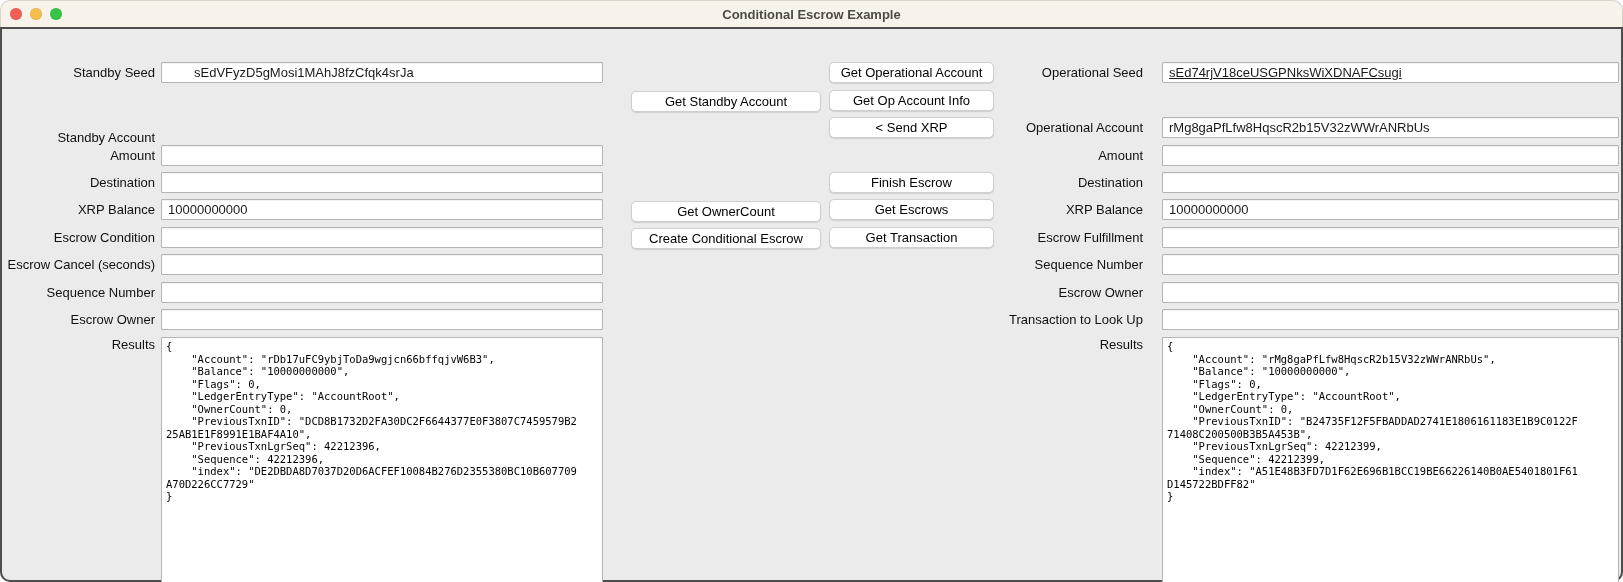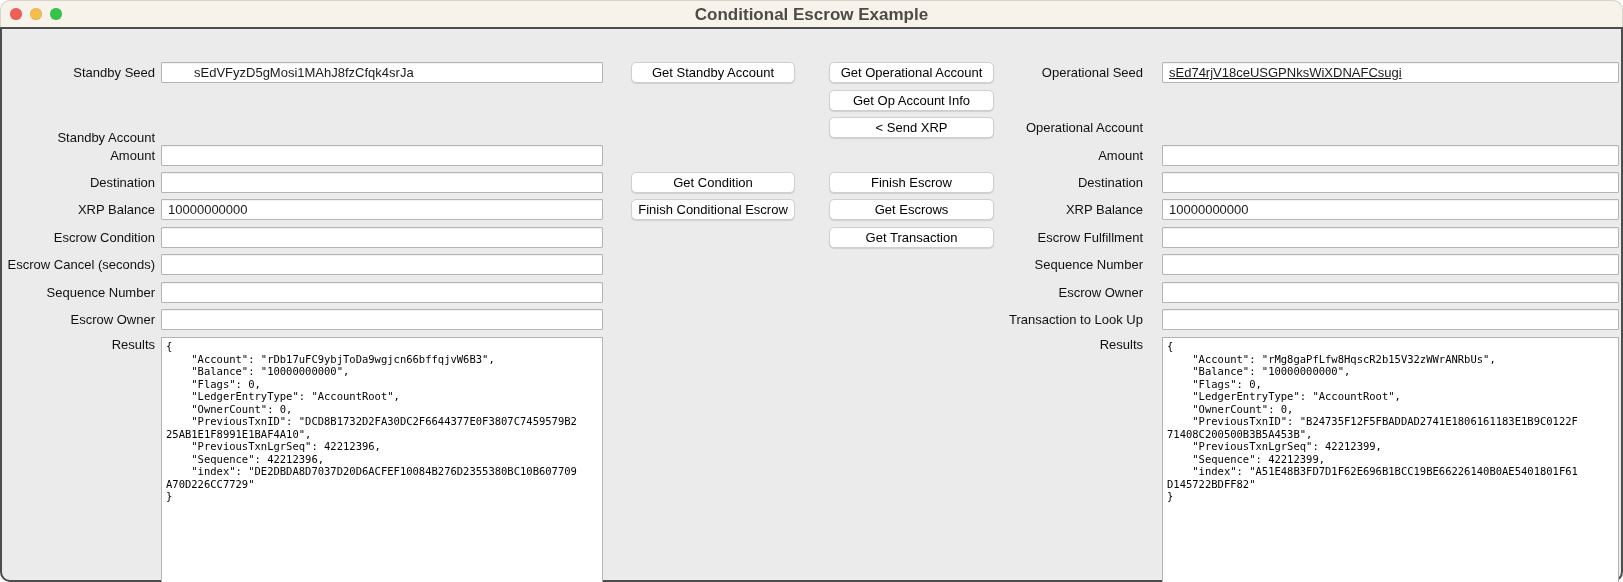--- a/index.html
+++ b/index.html
@@ -12,21 +12,21 @@
   }
   .titlebar {
     position: absolute; top: 0; left: 0; width: 1623px; height: 27px;
     background: #f7f2ea;
     border: 1px solid #d9d4ca; border-bottom: none;
     border-radius: 10px 10px 0 0;
   }
   .title {
     position: absolute; top: 0; left: 0; width: 100%; height: 27px;
     line-height: 27px; text-align: center;
-    font-size: 17px; font-weight: bold; color: #4e4a45;
+    font-size: 13px; font-weight: bold; color: #4e4a45;
   }
   .traffic { position: absolute; top: 7px; width: 12px; height: 12px; border-radius: 50%; }
   .tl-close { left: 9px;  background: #f15e55; box-shadow: inset 0 0 1px rgba(0,0,0,.25); }
   .tl-min   { left: 29px; background: #f5bd4c; box-shadow: inset 0 0 1px rgba(0,0,0,.25); }
   .tl-zoom  { left: 49px; background: #35c649; box-shadow: inset 0 0 1px rgba(0,0,0,.25); }
   .content {
     position: absolute; top: 27px; left: 0; width: 1623px; height: 555px;
     background: #ebebeb;
     border: 2px solid #4d4d4d;
     border-radius: 0 0 10px 10px;
@@ -52,21 +52,21 @@
   .btn {
     position: absolute; height: 21px;
     background: #ffffff;
     border: 1px solid #cfcfcf; border-radius: 5px;
     box-shadow: 0 1px 1px rgba(0,0,0,.12);
     font-family: "Liberation Sans", sans-serif;
     font-size: 13px; color: #000;
     text-align: center; line-height: 19px;
     cursor: default;
   }
-  .btn-c1 { left: 629px; width: 164px; }
+  .btn-c1 { left: 629px; width: 190px; margin-top: 29px; }
   .btn-c2 { left: 827px; width: 165px; }
   .results {
     position: absolute; top: 308px; height: 267px;
     border: 1px solid #b4b4b4;
     background: #ffffff;
     font-family: "DejaVu Sans Mono", monospace;
     font-size: 10.5px; line-height: 12.5px; color: #000;
     padding: 2px 4px;
     white-space: pre-wrap; word-break: break-all;
     resize: none; overflow: auto;
@@ -129,32 +129,33 @@
 A70D226CC7729"
 }</textarea>
 
     <button class="btn btn-c1" style="top:33px">Get Standby Account</button>
     <button class="btn btn-c2" style="top:33px">Get Operational Account</button>
 
     <button class="btn btn-c2" style="top:61px">Get Op Account Info</button>
 
     <button class="btn btn-c2" style="top:88px">&lt; Send XRP</button>
 
-    <button class="btn btn-c1" style="top:143px">Get Condition</button>
+    <button class="btn btn-c1" style="top:143px">Get OwnerCount</button>
     <button class="btn btn-c2" style="top:143px">Finish Escrow</button>
 
-    <button class="btn btn-c1" style="top:170px">Finish Conditional Escrow</button>
+    <button class="btn btn-c1" style="top:170px">Create Conditional Escrow</button>
     <button class="btn btn-c2" style="top:170px">Get Escrows</button>
 
     <button class="btn btn-c2" style="top:198px">Get Transaction</button>
 
     <div class="fld-label lab-right" style="top:36px">Operational Seed</div>
     <input class="fld-input in-right" style="top: 33px; text-decoration: underline;" value="sEd74rjV18ceUSGPNksWiXDNAFCsugi">
 
     <div class="fld-label lab-right" style="top:91px">Operational Account</div>
+    <input class="fld-input in-right" style="top: 88px;" value="rMg8gaPfLfw8HqscR2b15V32zWWrANRbUs">
 
     <div class="fld-label lab-right" style="top:119px">Amount</div>
     <input class="fld-input in-right" style="top: 116px;" value="">
 
     <div class="fld-label lab-right" style="top:146px">Destination</div>
     <input class="fld-input in-right" style="top: 143px;" value="">
 
     <div class="fld-label lab-right" style="top:173px">XRP Balance</div>
     <input class="fld-input in-right" style="top: 170px;" value="10000000000">
 

